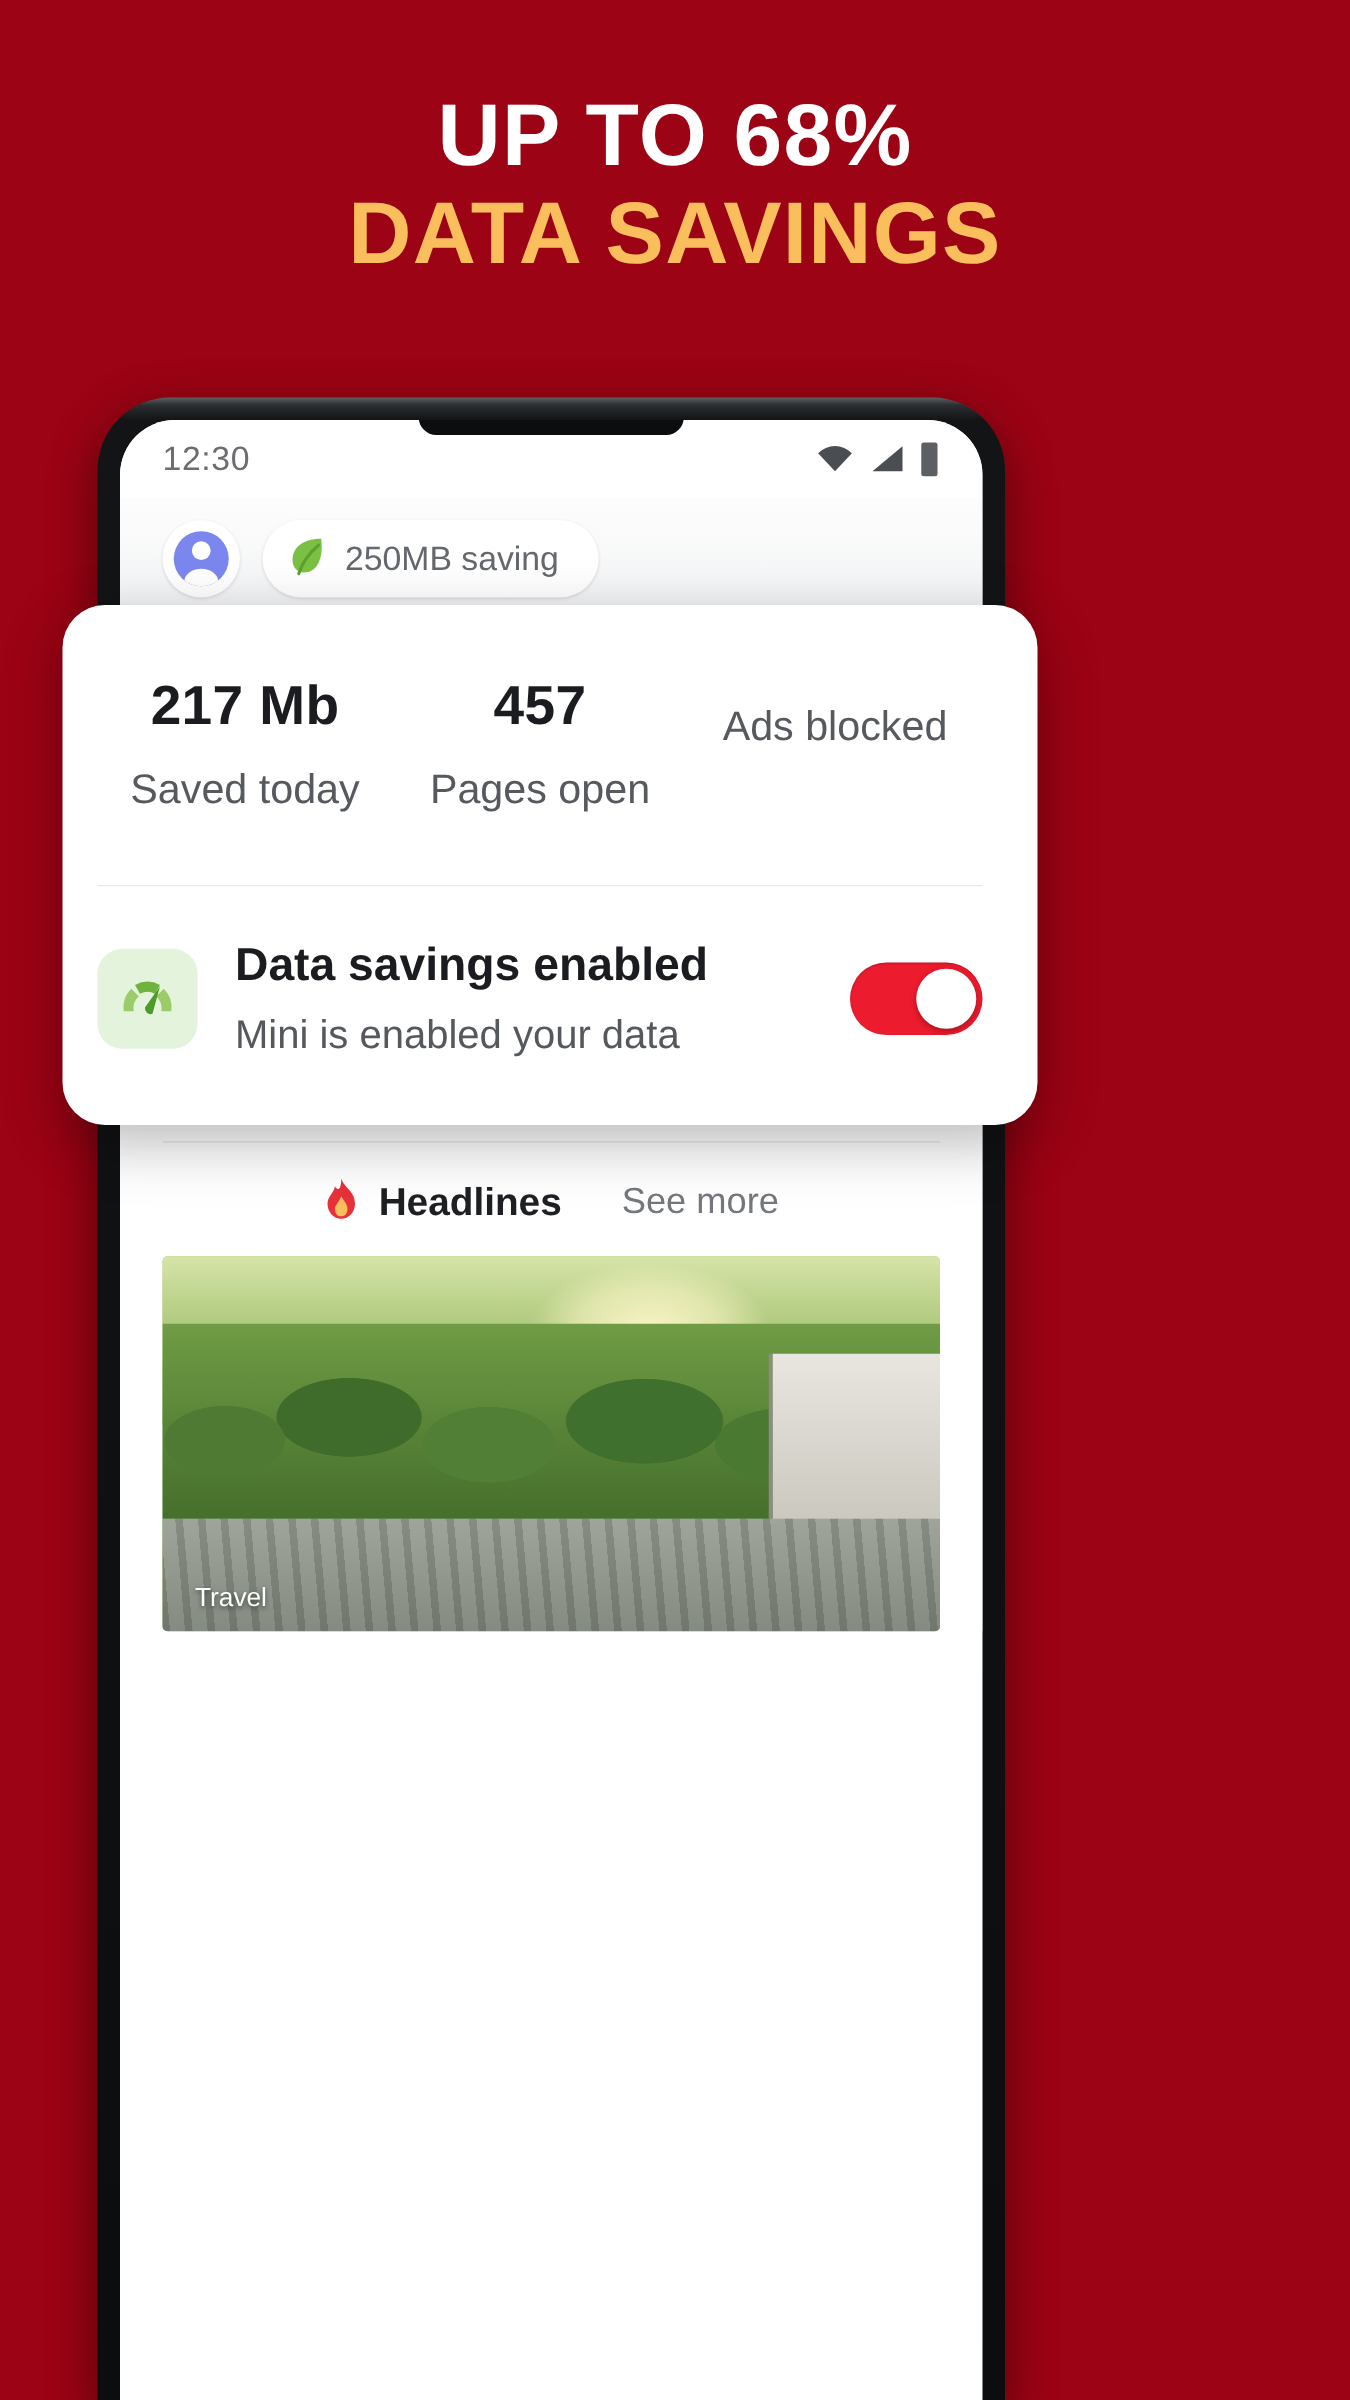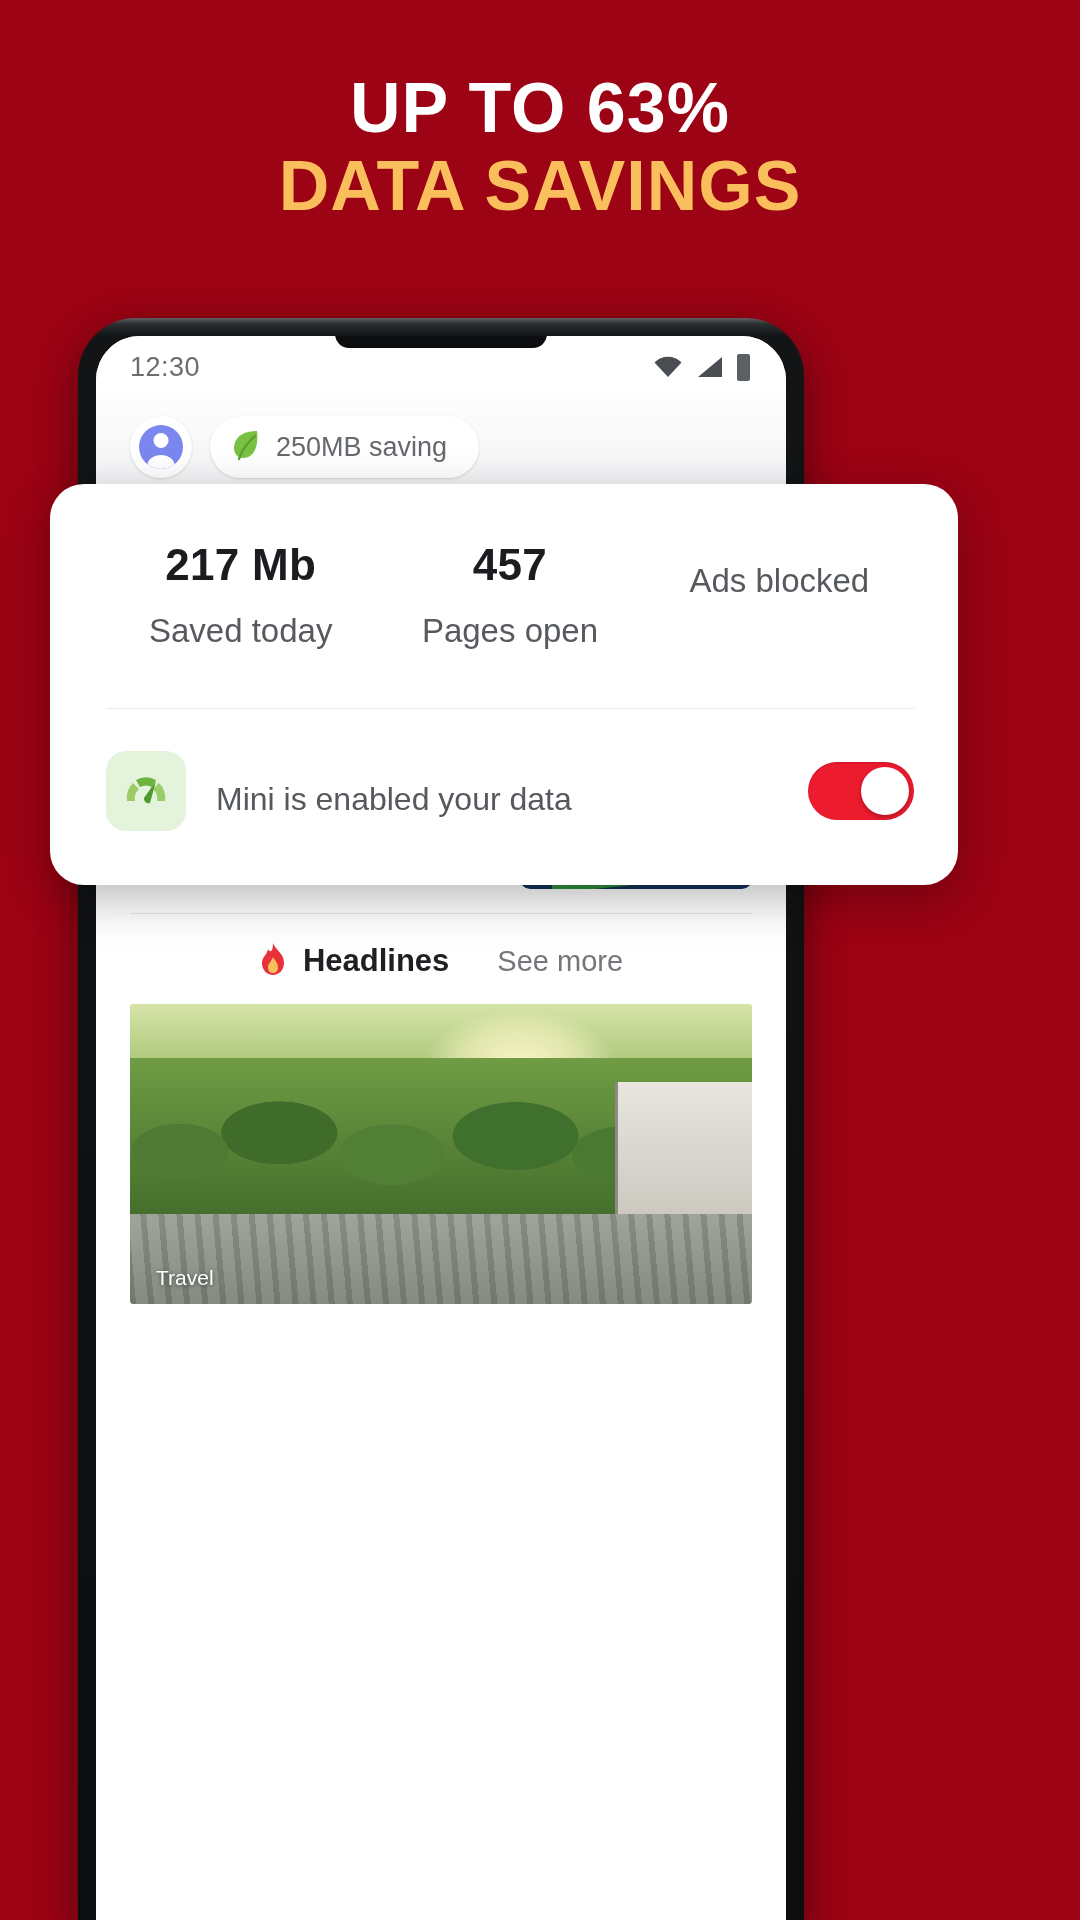--- a/index.html
+++ b/index.html
@@ -217,26 +217,26 @@
   .hero-label {
     position:absolute; left:26px; bottom:14px;
     font-size:21px; color:#ffffff;
     text-shadow:0 1px 4px rgba(0,0,0,.55);
   }
 
   
   .overlay-card {
     position:absolute;
     left:50px; top:484px;
-    width:908px;
+    width:780px;
     background:#ffffff;
     border-radius:34px;
     box-shadow:0 14px 48px rgba(0,0,0,.28);
     z-index:20;
-    padding:56px 44px 0 56px;
+    padding:56px 44px 0 28px;
   }
   .stats-row { display:flex; }
   .stat { flex:1; text-align:center; }
   .stat-value {
     font-size:44px; font-weight:bold; color:#1a1c1f; letter-spacing:.3px;
   }
   .stat-label {
     margin-top:22px; font-size:33px; color:#56595d;
   }
   .overlay-divider {
@@ -268,21 +268,21 @@
     position:absolute; top:5px; right:5px;
     width:48px; height:48px; border-radius:50%;
     background:#ffffff;
     box-shadow:0 2px 5px rgba(0,0,0,.3);
   }
 </style>
 </head>
 <body>
 
 <div class="promo">
-  <div class="promo-l1">UP TO 63%</div>
+  <div class="promo-l1">UP TO 68%</div>
   <div class="promo-l2">DATA SAVINGS</div>
 </div>
 
 <div class="phone">
   <div class="phone-screen">
     <div class="notch"></div>
 
     <div class="statusbar">
       <div class="status-time">12:30</div>
       <div class="status-icons">
@@ -406,19 +406,20 @@
   <div class="savings-row">
     <div class="savings-icon">
       <svg width="52" height="52" viewBox="0 0 52 52">
         <path d="M7 36 A21 21 0 0 1 13 18 L19 24 A13 13 0 0 0 15 36 Z" fill="#9CCB6A"></path>
         <path d="M16 15 A21 21 0 0 1 36 15 L32 22 A13 13 0 0 0 20 22 Z" fill="#6FB33F"></path>
         <path d="M39 18 A21 21 0 0 1 45 36 L37 36 A13 13 0 0 0 33 24 Z" fill="#9CCB6A"></path>
         <path d="M36 16 L24 33 A4.5 4.5 0 0 0 30 38 Z" fill="#4E9A2B"></path>
       </svg>
     </div>
     <div class="savings-text">
+      <div class="savings-title">Data savings enabled</div>
       <div class="savings-sub">Mini is enabled your data</div>
     </div>
     <div class="toggle">
       <div class="toggle-knob"></div>
     </div>
   </div>
 </div>
 
 </body></html>

